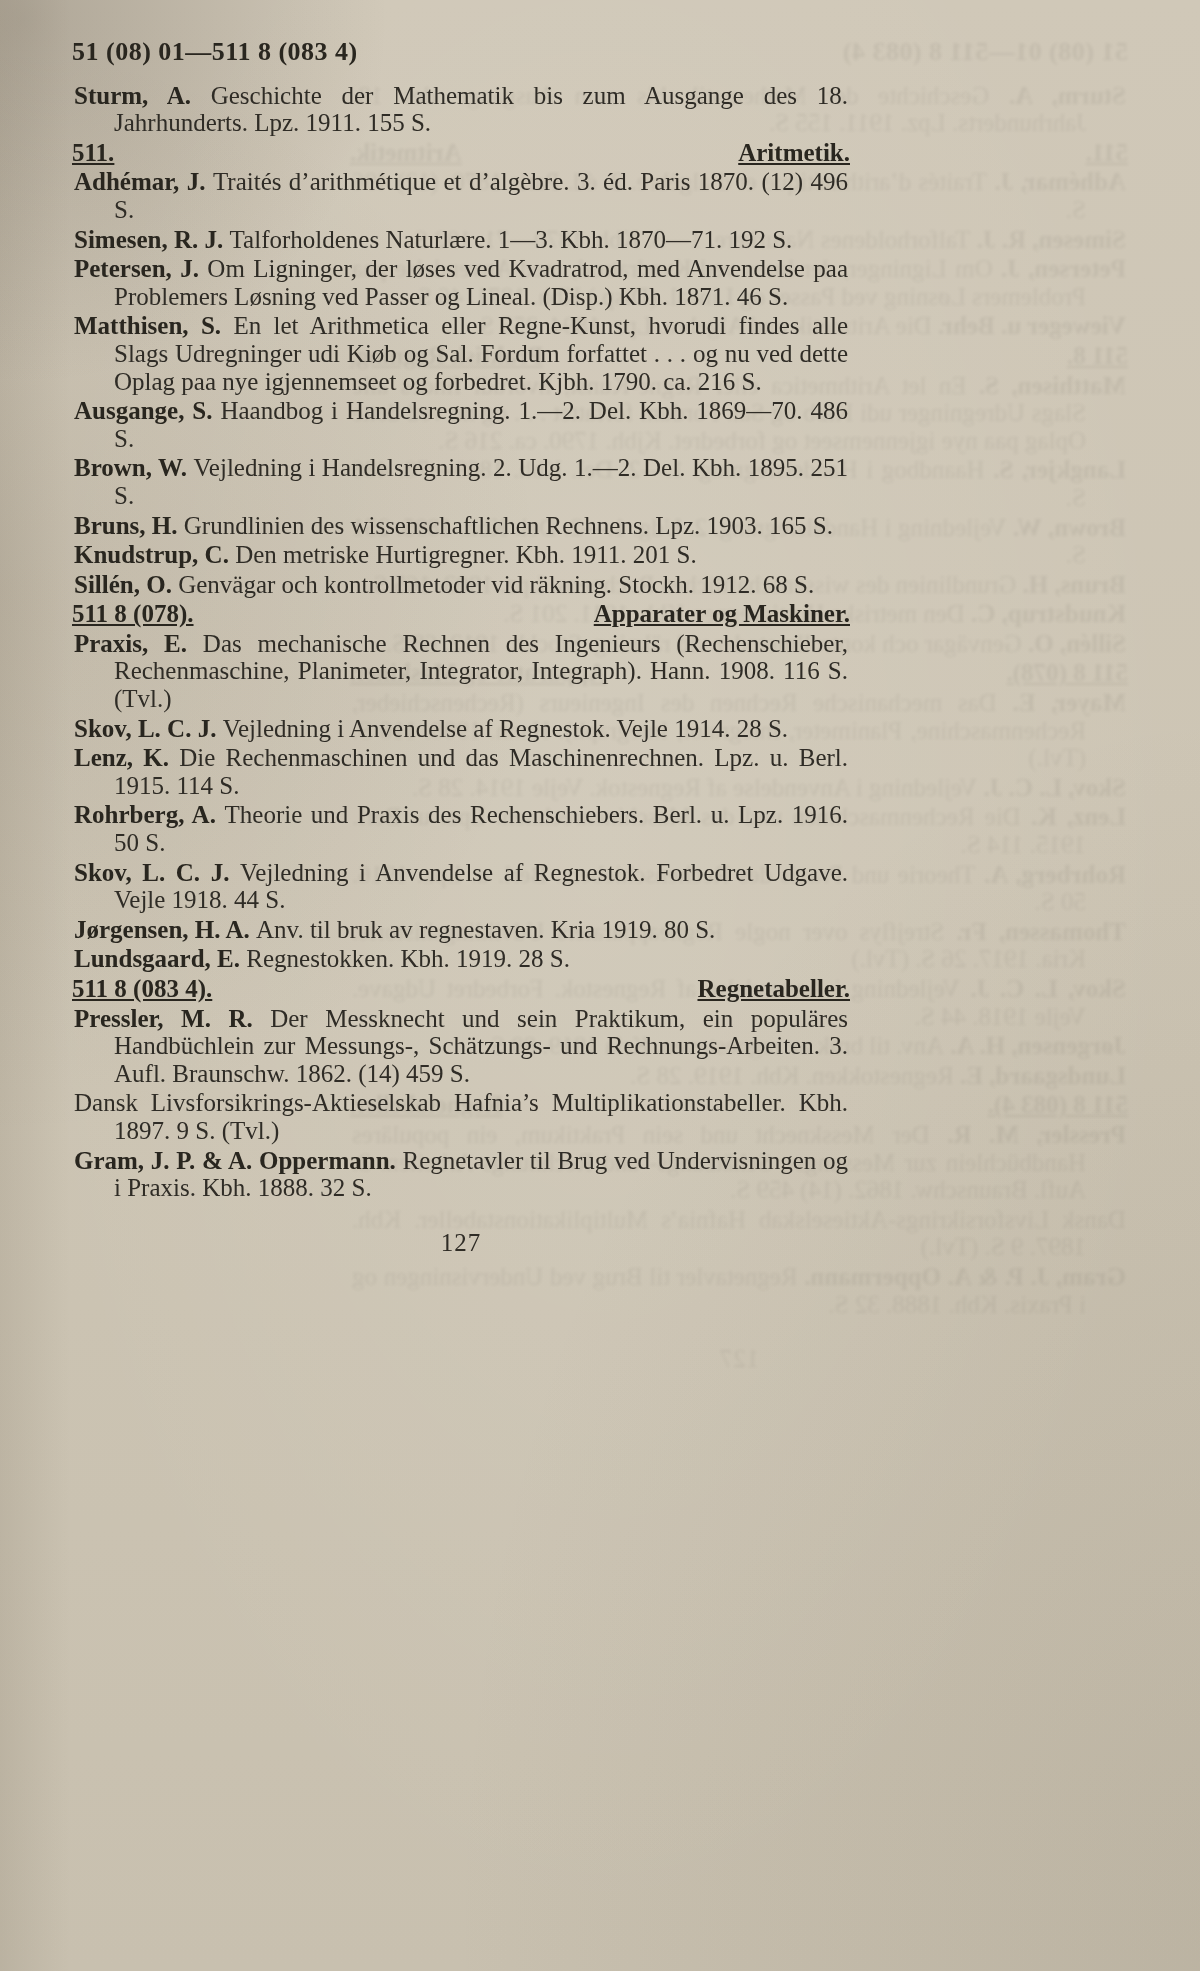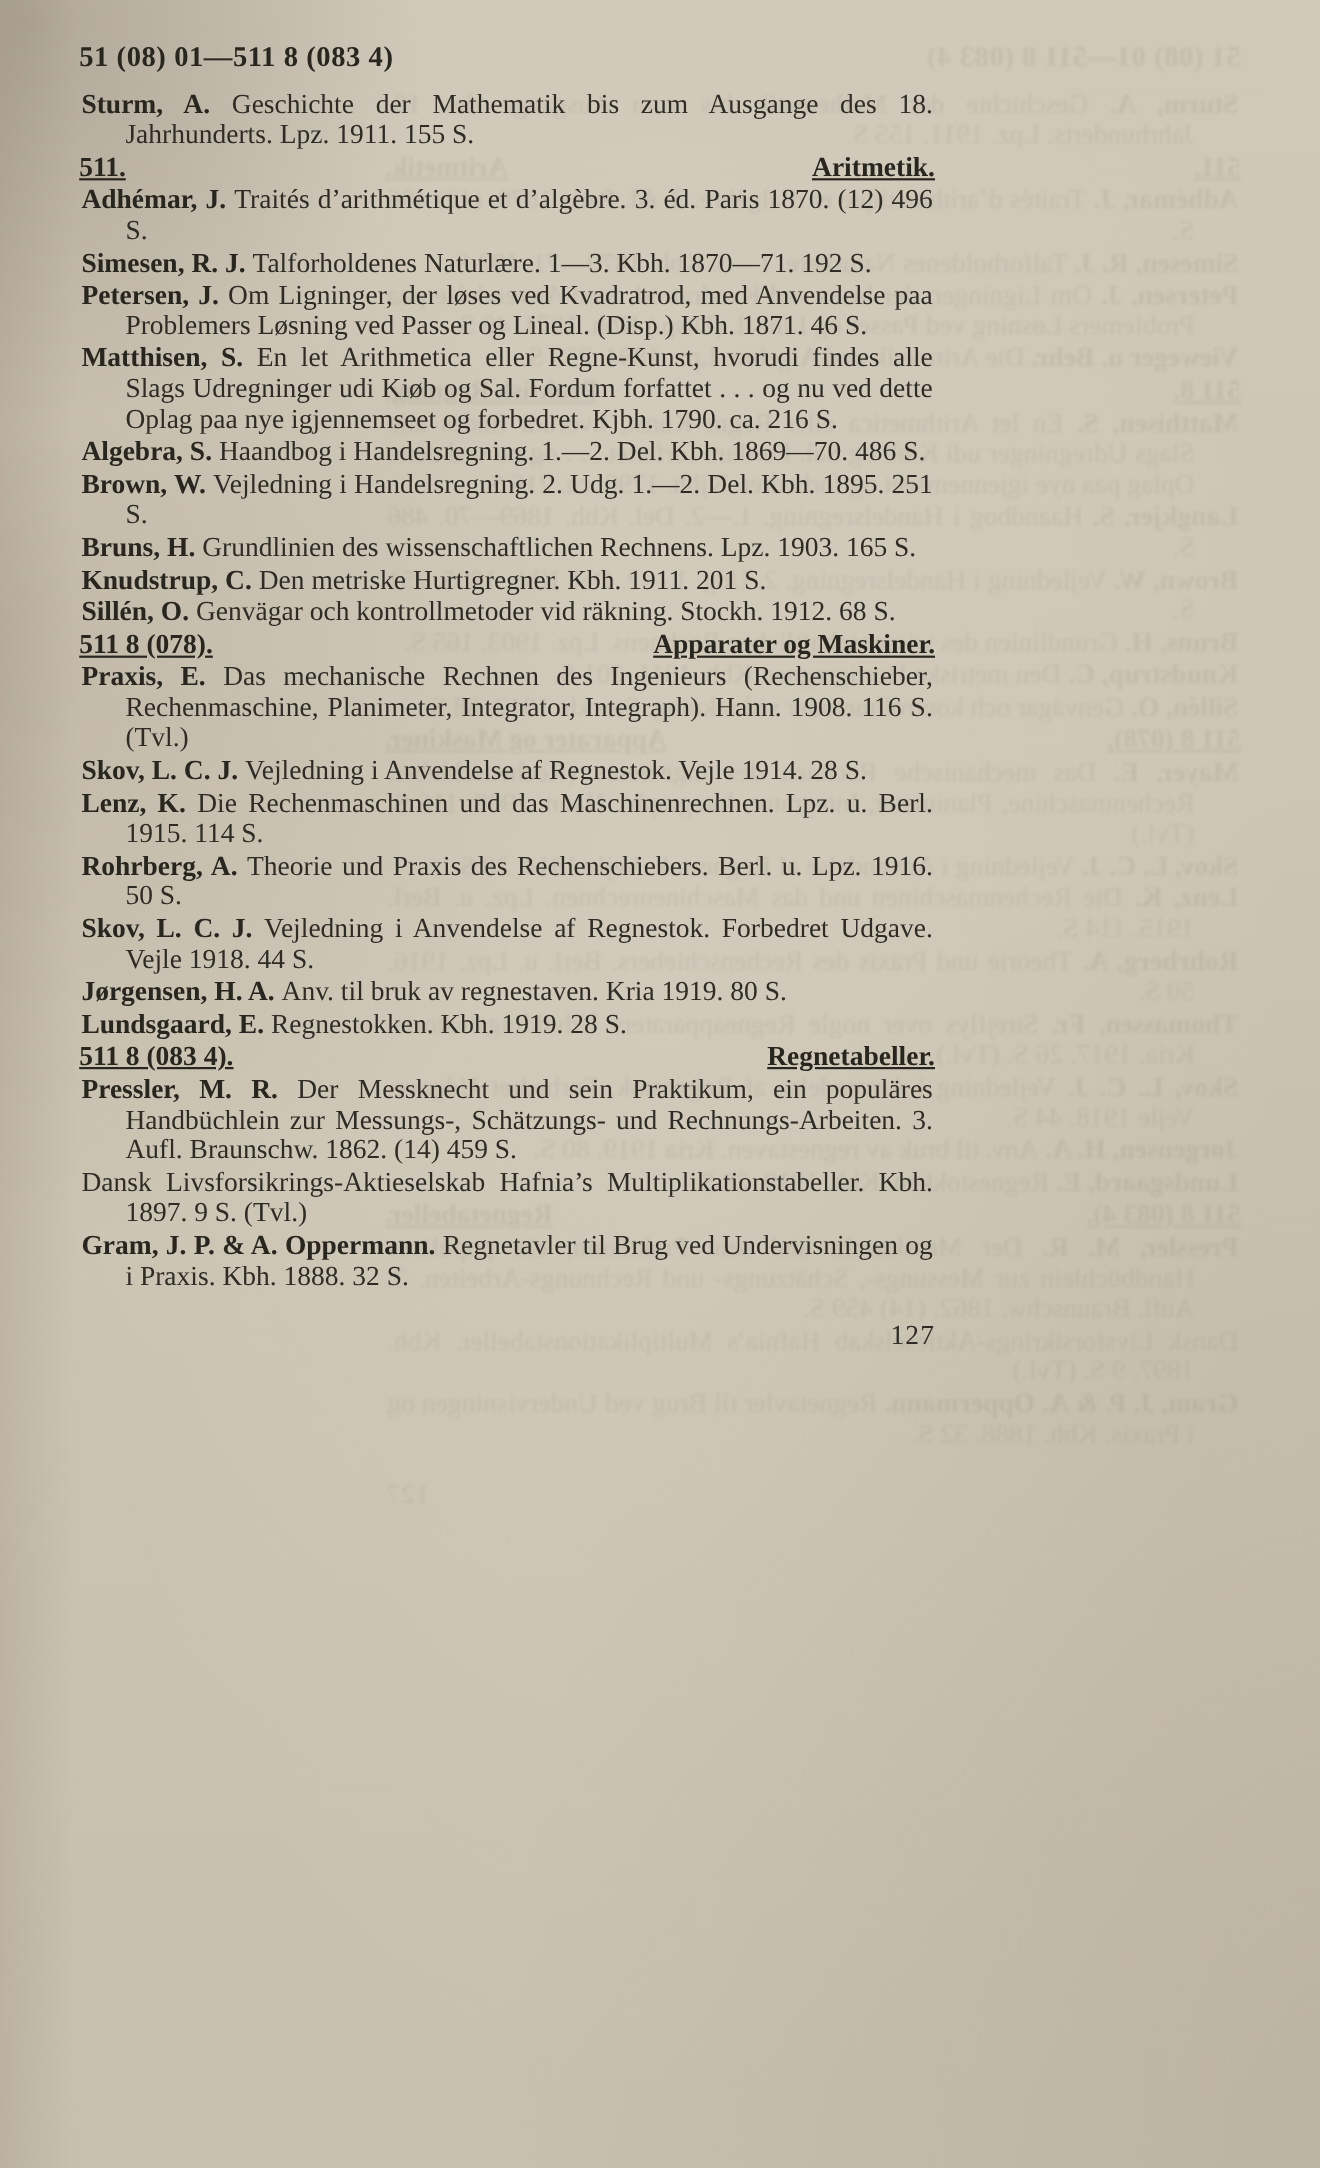--- a/index.html
+++ b/index.html
@@ -40,21 +40,21 @@
   .entry {
     margin: 2px; text-align: justify;
     padding-left: 40px; text-indent: -40px;
   }
   .author { font-weight: bold; color: #29261f; }
   .section-row {
     display: flex; justify-content: space-between;
     font-weight: bold; color: #29261f; text-decoration: underline;
   }
   .page-number {
-    margin-top: 27px; text-align: right; letter-spacing: 1px;
+    margin-top: 27px; text-align: center; letter-spacing: 1px;
   }
 </style>
 </head>
 <body>
 
 <div class="page">
   <div class="showthrough">
       <div class="content">
     <div class="running-head">51 (08) 01—511 8 (083 4)</div>
     <div class="entries">
@@ -105,21 +105,21 @@
     <div class="entries">
         <p class="entry"><span class="author">Sturm, A. </span><span class="entry-text">Geschichte der Mathematik bis zum Ausgange des 18. Jahrhunderts. Lpz. 1911. 155 S.</span></p>
         <div class="section-row">
           <span class="section-code">511.</span>
           <span class="section-title">Aritmetik.</span>
         </div>
         <p class="entry"><span class="author">Adhémar, J. </span><span class="entry-text">Traités d’arithmétique et d’algèbre. 3. éd. Paris 1870. (12) 496 S.</span></p>
         <p class="entry"><span class="author">Simesen, R. J. </span><span class="entry-text">Talforholdenes Naturlære. 1—3. Kbh. 1870—71. 192 S.</span></p>
         <p class="entry"><span class="author">Petersen, J. </span><span class="entry-text">Om Ligninger, der løses ved Kvadratrod, med Anvendelse paa Problemers Løsning ved Passer og Lineal. (Disp.) Kbh. 1871. 46 S.</span></p>
         <p class="entry"><span class="author">Matthisen, S. </span><span class="entry-text">En let Arithmetica eller Regne-Kunst, hvorudi findes alle Slags Udregninger udi Kiøb og Sal. Fordum forfattet . . . og nu ved dette Oplag paa nye igjennemseet og forbedret. Kjbh. 1790. ca. 216 S.</span></p>
-        <p class="entry"><span class="author">Algebra, S. </span><span class="entry-text">Haandbog i Handelsregning. 1.—2. Del. Kbh. 1869—70. 486 S.</span></p>
+        <p class="entry"><span class="author">Ausgange, S. </span><span class="entry-text">Haandbog i Handelsregning. 1.—2. Del. Kbh. 1869—70. 486 S.</span></p>
         <p class="entry"><span class="author">Brown, W. </span><span class="entry-text">Vejledning i Handelsregning. 2. Udg. 1.—2. Del. Kbh. 1895. 251 S.</span></p>
         <p class="entry"><span class="author">Bruns, H. </span><span class="entry-text">Grundlinien des wissenschaftlichen Rechnens. Lpz. 1903. 165 S.</span></p>
         <p class="entry"><span class="author">Knudstrup, C. </span><span class="entry-text">Den metriske Hurtigregner. Kbh. 1911. 201 S.</span></p>
         <p class="entry"><span class="author">Sillén, O. </span><span class="entry-text">Genvägar och kontrollmetoder vid räkning. Stockh. 1912. 68 S.</span></p>
         <div class="section-row">
           <span class="section-code">511 8 (078).</span>
           <span class="section-title">Apparater og Maskiner.</span>
         </div>
         <p class="entry"><span class="author">Praxis, E. </span><span class="entry-text">Das mechanische Rechnen des Ingenieurs (Rechenschieber, Rechenmaschine, Planimeter, Integrator, Integraph). Hann. 1908. 116 S. (Tvl.)</span></p>
         <p class="entry"><span class="author">Skov, L. C. J. </span><span class="entry-text">Vejledning i Anvendelse af Regnestok. Vejle 1914. 28 S.</span></p>

